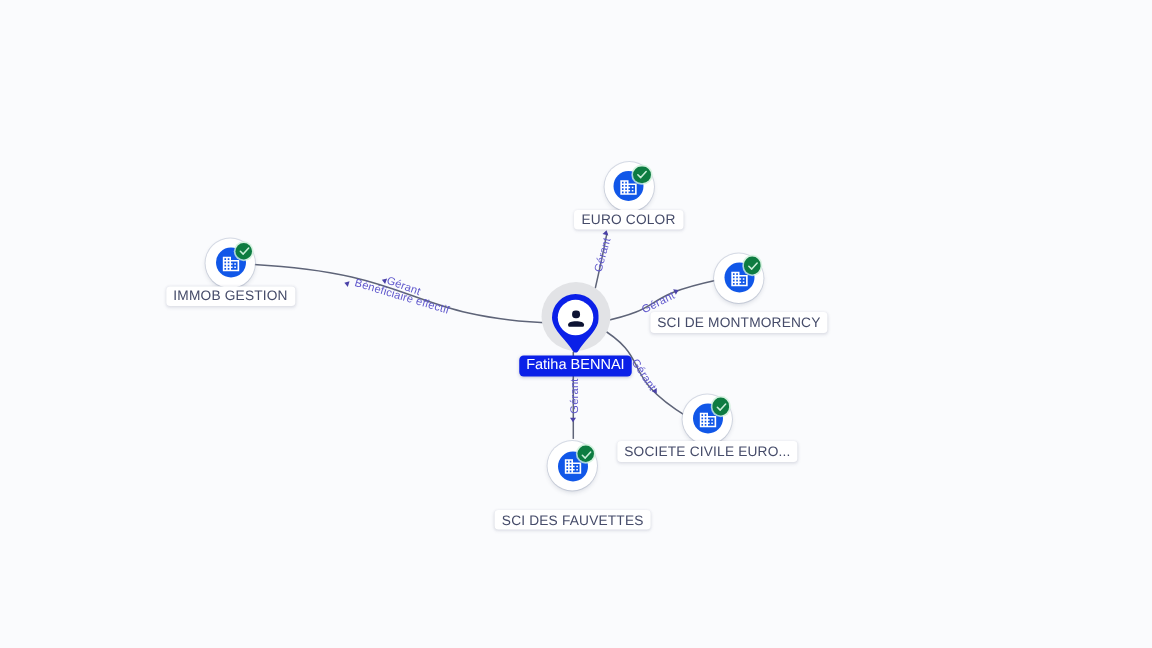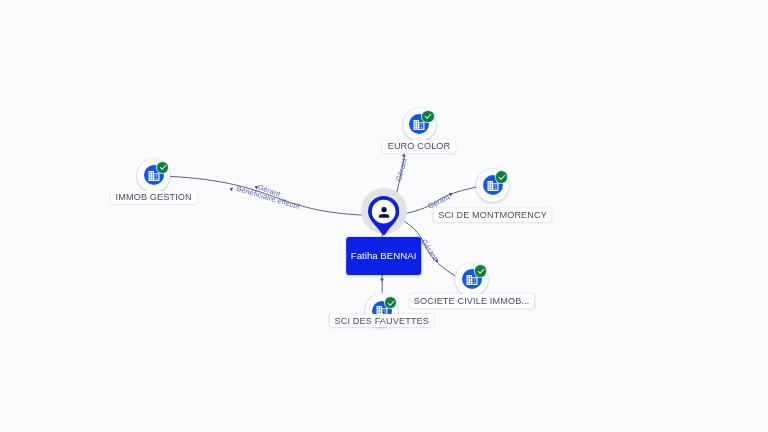--- a/index.html
+++ b/index.html
@@ -44,21 +44,21 @@
     height:13.6px;display:flex;align-items:center;justify-content:center;
     padding:0 5px;
     font-size:9.15px;color:#454b69;
     white-space:nowrap;letter-spacing:.13px;
     box-shadow:0 .8px 2.2px rgba(70,80,110,.14), 0 0 1.5px rgba(70,80,110,.07);
   }
   .plabel{
     position:absolute;left:0;transform:translateX(-50%);
     background:#0b20e8;border-radius:3px;
     height:13.8px;display:flex;align-items:center;justify-content:center;
-    padding:12px 5px;
+    padding:0 5px;
     font-size:9.7px;color:#fff;white-space:nowrap;
     box-shadow:0 .8px 2.2px rgba(40,50,120,.22);
   }
 
   
   .pin-halo{
     position:absolute;left:-23px;top:-23px;
     width:46px;height:46px;border-radius:50%;
     background:#e2e3e6;
   }
@@ -143,36 +143,36 @@
             <svg viewBox="0 0 24 24">
               <path fill="#fff" fill-rule="evenodd" d="M12 7V3H2v18h20V7H12zM6 19H4v-2h2v2zm0-4H4v-2h2v2zm0-4H4V9h2v2zm0-4H4V5h2v2zm4 12H8v-2h2v2zm0-4H8v-2h2v2zm0-4H8V9h2v2zm0-4H8V5h2v2zm10 12h-8v-2h2v-2h-2v-2h2v-2h-2V9h8v10zm-2-8h-2v2h2v-2zm0 4h-2v2h2v-2z"></path>
             </svg>
           </div>
         </div>
         <div class="badge">
           <svg viewBox="0 0 24 24">
             <path fill="none" stroke="#c9eed9" stroke-width="2.4" stroke-linecap="round" stroke-linejoin="round" d="M5.6 12.4 10.0 16.8 18.4 7.4"></path>
           </svg>
         </div>
-        <div class="nlabel" style="top:15.3px">SOCIETE CIVILE IMMOB...</div>
+        <div class="nlabel" style="top:15.3px">SOCIETE CIVILE EURO...</div>
       </div>
       <div class="node" style="left: 381.8px; top: 310.8px;">
         <div class="co-shadow">
           <div class="co-inner">
             <svg viewBox="0 0 24 24">
               <path fill="#fff" fill-rule="evenodd" d="M12 7V3H2v18h20V7H12zM6 19H4v-2h2v2zm0-4H4v-2h2v2zm0-4H4V9h2v2zm0-4H4V5h2v2zm4 12H8v-2h2v2zm0-4H8v-2h2v2zm0-4H8V9h2v2zm0-4H8V5h2v2zm10 12h-8v-2h2v-2h-2v-2h2v-2h-2V9h8v10zm-2-8h-2v2h2v-2zm0 4h-2v2h2v-2z"></path>
             </svg>
           </div>
         </div>
         <div class="badge">
           <svg viewBox="0 0 24 24">
             <path fill="none" stroke="#c9eed9" stroke-width="2.4" stroke-linecap="round" stroke-linejoin="round" d="M5.6 12.4 10.0 16.8 18.4 7.4"></path>
           </svg>
         </div>
-        <div class="nlabel" style="top:3px">SCI DES FAUVETTES</div>
+        <div class="nlabel" style="top:29px">SCI DES FAUVETTES</div>
       </div>
       <div class="node" style="left: 383.6px; top: 211.4px;">
         <div class="pin-halo"></div>
         <div class="pin-svg"><svg width="31.4" height="39.2" viewBox="0 0 31.4 39.2">
             <path fill="#0b20e8" d="M15.7 0A15.7 15.7 0 0 0 0 15.7c0 3.4 1.9 7 4.3 10.2 2.4 3.2 5.3 6 7.2 8.6 1.7 2.3 2.4 3.7 3.2 4.5a1.4 1.4 0 0 0 2 0c.8-.8 1.5-2.2 3.2-4.5 1.9-2.6 4.8-5.4 7.2-8.6 2.4-3.2 4.3-6.8 4.3-10.2A15.7 15.7 0 0 0 15.7 0z"></path>
             <circle cx="15.7" cy="15.7" r="11.85" fill="#fff"></circle>
             <rect x="13.4" y="11.0" width="5.3" height="5.2" rx="2.3" fill="#0d1333"></rect>
             <path fill="#0d1333" d="M10.8 20.2c0-1.3 2.3-2.1 5.25-2.1s5.25.8 5.25 2.1v.85a.8.8 0 0 1-.8.8h-8.9a.8.8 0 0 1-.8-.8z"></path>
           </svg></div>
         <div class="plabel" style="top:25.5px">Fatiha BENNAI</div>

